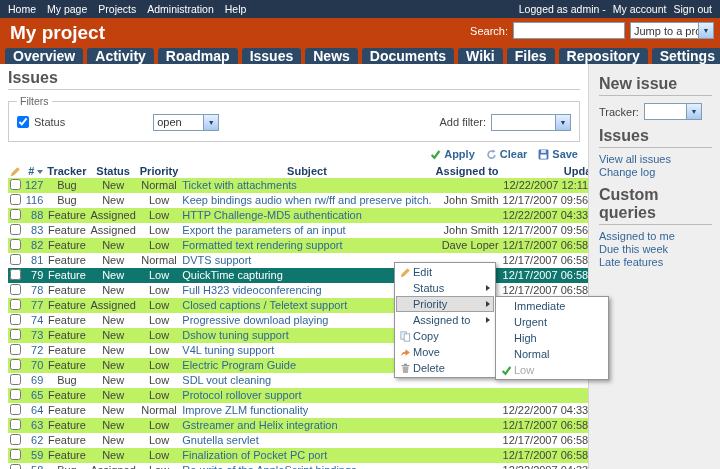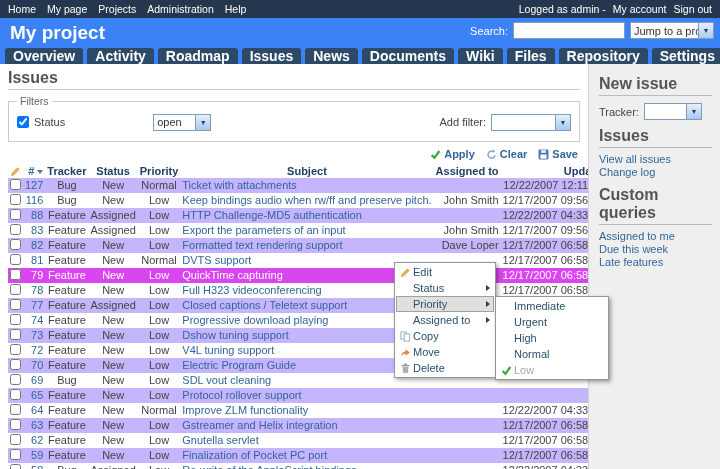--- a/index.html
+++ b/index.html
@@ -13,31 +13,31 @@
   
   .topbar {
     height:18px; background:#24374E; color:#fff;
     display:flex; align-items:center; padding:0 8px; font-size:10.5px;
   }
   .topbar-left { display:flex; gap:11px; }
   .topbar-left a, .topbar-right a { color:#fff; }
   .topbar-right { margin-left:auto; display:flex; gap:7px; align-items:center; }
 
   
-  .header { height:46px; background:#3b82f6; position:relative; }
+  .header { height:46px; background:#c2410c; position:relative; }
   .header h1 { margin:0; padding:4px 0 0 10px; font-size:19px; font-weight:bold; color:#fff; }
   .search-area { position:absolute; top:4px; right:6px; display:flex; align-items:center; gap:5px; color:#fff; font-size:11px; }
   .search-input { width:112px; height:17px; border:1px solid #7F9DB9; font-size:11px; padding:0 2px; font-family:inherit; }
 
   .xp-select { display:inline-flex; align-items:center; background:#fff; border:1px solid #7F9DB9; height:17px; font-size:11px; color:#333; }
   .xp-select .val { flex:1; padding:0 3px; white-space:nowrap; overflow:hidden; }
   .xp-select .btn { width:15px; align-self:stretch; background:linear-gradient(#E6F0FF,#A9C9F2); border-left:1px solid #7F9DB9;
     display:flex; align-items:center; justify-content:center; font-size:7px; color:#23436B; }
   .jump-select { width:84px; }
-  .status-select { width:58px; margin-left:88px; }
+  .status-select { width:66px; margin-left:88px; }
   .add-select { width:80px; }
   .tracker-select { width:58px; }
 
   .tabs { position:absolute; bottom:0; left:5px; display:flex; gap:4px; }
   .tab { background:#2C4A67; color:#fff; font-size:14px; font-weight:bold; padding:2px 8px 2px; border-radius:3px 3px 0 0; line-height:12px; }
 
   
   .content { display:flex; height:405px; }
   .main { width:588px; padding:3px 8px 0 8px; }
   .sidebar { flex:1; background:#EFEFEF; border-left:1px solid #D4D4D4; padding:4px 8px 0 10px; }
@@ -52,23 +52,23 @@
   .add-filter { margin-left:auto; display:flex; align-items:center; gap:5px; }
 
   .buttons-row { display:flex; justify-content:flex-end; gap:11px; align-items:center; padding:6px 2px 3px; }
   .action { color:#336699; display:inline-flex; align-items:center; gap:3px;font-weight:bold; }
   .action svg { display:block; }
 
   
   table.issues { width:100%; border-collapse:collapse; margin-top:1px; font-size:11px; }
   table.issues th { color:#1F3F66; font-weight:bold; padding:0 2px; height:14px; white-space:nowrap; }
   table.issues td { padding:0 2px; height:13px; line-height:13px; white-space:nowrap; overflow:hidden; color:#444; }
-  tr.odd  { background:#c4b5fd; }
+  tr.odd  { background:#bef264; }
   tr.even { background:#FFFFFF; }
-  tr.selected { background:#d946ef; }
+  tr.selected { background:#0f766e; }
   tr.selected td, tr.selected td a { color:#fff; }
   td a, th a { color:#336699; }
   .c-cb { width:18px; text-align:center; }
   .c-id { width:30px; text-align:right; }
   .c-tr { width:52px; text-align:center; }
   .c-st { width:52px; text-align:center; }
   .c-pr { width:48px; text-align:center; }
   .c-sub{ text-align:left; }
   th.c-sub { text-align:center; }
   .c-as { width:64px; text-align:right; }

